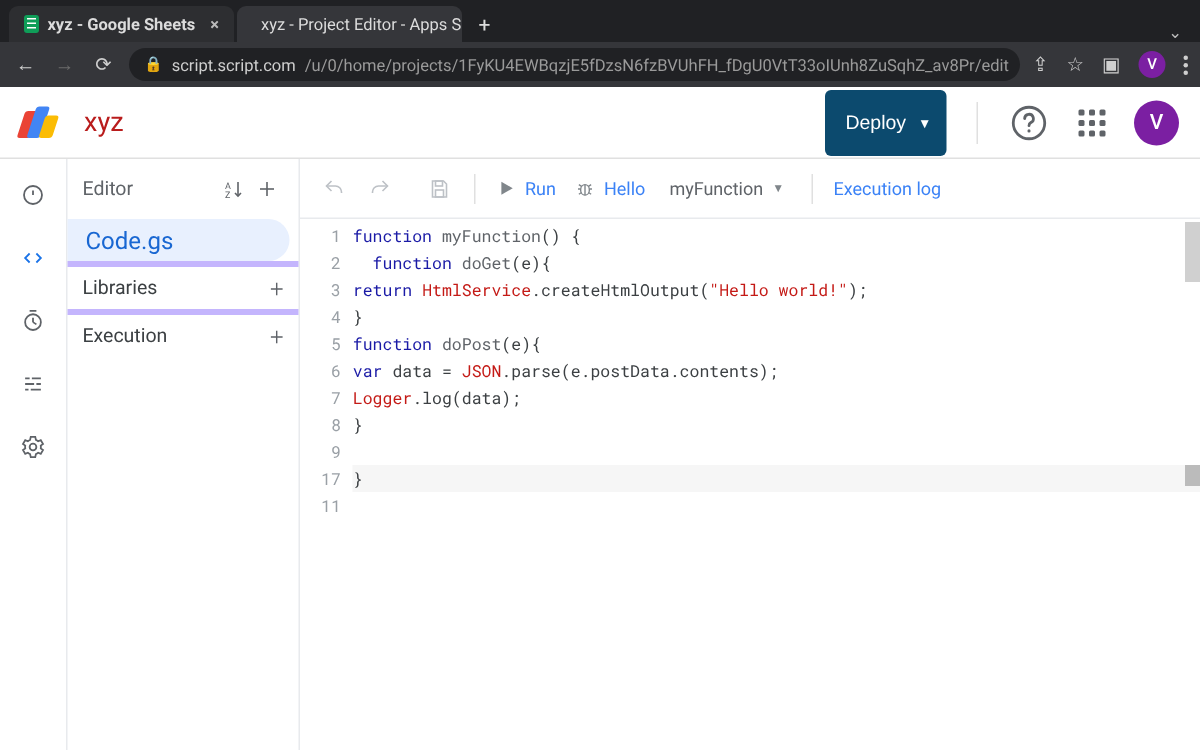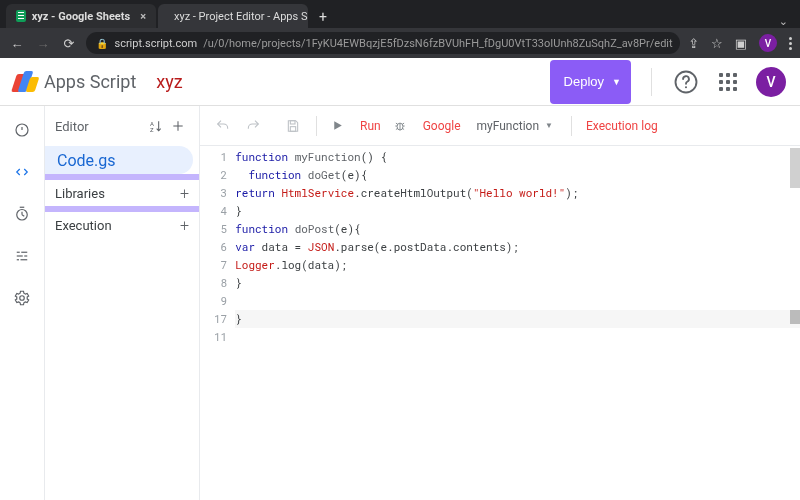--- a/index.html
+++ b/index.html
@@ -33,21 +33,21 @@
   .app-header { display:flex; align-items:center; height:48px; padding:0 14px 0 14px; border-bottom:1px solid #e0e0e0;}
   .brand { display:flex; align-items:center; gap:8px;}
   .brand-logo { width:22px; height:22px; position:relative;}
   .brand-logo .bar{ position:absolute; width:9px; border-radius:2px; transform:skewX(-18deg);}
   .brand-logo .b1{ left:0; top:3px; height:18px; background:#ea4335;}
   .brand-logo .b2{ left:7px; top:0; height:21px; background:#4285f4;}
   .brand-logo .b3{ left:14px; top:6px; height:15px; background:#fbbc04;}
   .brand-name { font-size:18px; color:#5f6368; font-weight:400;}
   .project-name { font-size:18px; color:#b91c1c; margin-left:20px;}
   .header-right { margin-left:auto; display:flex; align-items:center; gap:14px;}
-  .deploy-btn { background:#8b5cf6; color:#fff; border:none; border-radius:4px; height:44px; padding:0 10px 0 14px; font-size:13px; display:flex; align-items:center; gap:8px; font-weight:500;margin-left:34px;}
+  .deploy-btn { background:#0c4a6e; color:#fff; border:none; border-radius:4px; height:44px; padding:0 10px 0 14px; font-size:13px; display:flex; align-items:center; gap:8px; font-weight:500;margin-left:34px;}
   .deploy-btn .caret { font-size:9px;}
   .vert-divider { width:1px; height:28px; background:#e0e0e0; margin:0 6px;}
   .icon-btn { width:28px; height:28px; display:flex; align-items:center; justify-content:center; color:#5f6368; font-size:16px; border-radius:50%;}
   .apps-grid { width:18px; height:18px; display:grid; grid-template-columns:repeat(3,4px); grid-template-rows:repeat(3,4px); gap:3px;}
   .apps-grid span{ background:#5f6368; border-radius:1px;}
   .avatar-app { width:30px; height:30px; border-radius:50%; background:#7b1fa2; color:#fff; display:flex;align-items:center;justify-content:center; font-size:14px; font-weight:500;}
 
   
   .app-body { display:flex; flex:1; overflow:hidden;}
   .rail { width:44px; border-right:0; display:flex; flex-direction:column; align-items:center; padding-top:10px; gap:14px;}
@@ -55,31 +55,31 @@
   .rail .rail-icon.active{ color:#1a73e8; }
   .rail .rail-icon svg{ width:18px; height:18px; fill:none; stroke:currentColor; stroke-width:1.6;}
 
   .file-panel { width:156px; border-left:1px solid #e8eaed; border-right:1px solid #e8eaed; display:flex; flex-direction:column;}
   .panel-header { display:flex; align-items:center; height:40px; padding:0 10px; color:#5f6368; font-size:13px;}
   .panel-header .spacer{flex:1;}
   .panel-header .hicon{ width:22px; height:22px; display:flex;align-items:center;justify-content:center; color:#5f6368;}
   .panel-header .hicon svg{ width:16px; height:16px; stroke:currentColor; fill:none; stroke-width:1.6;}
   .file-item { height:28px; display:flex; align-items:center; padding:0 12px; font-size:16px;}
   .file-item.active { background:#e8f0fe; color:#1967d2; border-radius:0 14px 14px 0; margin-right:6px;}
-  .section-row { height:32px; display:flex; align-items:center; padding:0 10px; font-size:13px; color:#3c4043; border-top:6px solid #c4b5fd;}
+  .section-row { height:32px; display:flex; align-items:center; padding:0 10px; font-size:13px; color:#3c4043; border-top:4px solid #c4b5fd;}
   .section-row .spacer{flex:1;}
   .section-row .plus{ color:#5f6368; font-size:16px; font-weight:300;}
 
   .editor-area { flex:1; display:flex; flex-direction:column;}
   .editor-toolbar { height:40px; display:flex; align-items:center; gap:4px; padding:0 10px; color:#5f6368; font-size:13px; border-bottom:1px solid #e8eaed;}
   .et-icon { width:26px; height:26px; display:flex; align-items:center; justify-content:center; color:#80868b; border-radius:4px;}
   .et-icon.disabled{ color:#bdc1c6;}
   .et-icon svg{ width:16px;height:16px; fill:none; stroke:currentColor; stroke-width:1.6;}
   .et-sep { width:1px; height:20px; background:#e0e0e0; margin:0 6px;}
-  .et-text { display:flex; align-items:center; gap:16px; color:#ef4444; padding:0 4px; font-size:12px;}
+  .et-text { display:flex; align-items:center; gap:6px; color:#3b82f6; padding:0 4px; font-size:12px;}
   .fn-select { display:flex; align-items:center; gap:6px; padding:0 8px; color:#5f6368; font-size:12px;}
   .fn-select .caret{ font-size:8px; color:#80868b;}
 
   .code-scroll{ flex:1; overflow:auto; position:relative;}
   .code { display:flex; font-family:"Roboto Mono","SF Mono",Menlo,Consolas,monospace; font-size:11px; line-height:18px; padding-top:2px;}
   .gutter { text-align:right; color:#9aa0a6; padding:0 8px 0 14px; user-select:none;}
   .gutter div{ height:18px;}
   .lines { flex:1; white-space:pre; color:#3c4043;}
   .lines div{ height:18px;}
   .lines .current{ background:#f6f6f6;}
@@ -137,21 +137,20 @@
 </div>
 
 <div class="app">
   <div class="app-header">
     <div class="brand">
       <div class="brand-logo">
         <span class="bar b1"></span>
           <span class="bar b2"></span>
           <span class="bar b3"></span>
       </div>
-      <span class="brand-name">Apps Script</span>
     </div>
     <span class="project-name">xyz</span>
     <div class="header-right">
       <button class="deploy-btn">
         <span>Deploy</span>
         <span class="caret">▼</span>
       </button>
       <div class="vert-divider"></div>
       <div class="icon-btn">
         <svg viewBox="0 0 24 24">
@@ -288,21 +287,21 @@
           <svg viewBox="0 0 24 24" width="14" height="14">
               <ellipse cx="12" cy="13" rx="5" ry="6" fill="none" stroke="#80868b" stroke-width="1.6"></ellipse>
               <line x1="12" y1="7" x2="12" y2="19" stroke="#80868b" stroke-width="1.6"></line>
               <line x1="4" y1="12" x2="7" y2="12" stroke="#80868b" stroke-width="1.6"></line>
               <line x1="17" y1="12" x2="20" y2="12" stroke="#80868b" stroke-width="1.6"></line>
               <line x1="5" y1="7" x2="8" y2="9" stroke="#80868b" stroke-width="1.6"></line>
               <line x1="19" y1="7" x2="16" y2="9" stroke="#80868b" stroke-width="1.6"></line>
               <line x1="5" y1="18" x2="8" y2="16" stroke="#80868b" stroke-width="1.6"></line>
               <line x1="19" y1="18" x2="16" y2="16" stroke="#80868b" stroke-width="1.6"></line>
             </svg>
-          <span>Google</span>
+          <span>Hello</span>
         </div>
         <div class="fn-select">
           <span>myFunction</span>
           <span class="caret">▼</span>
         </div>
         <div class="et-sep"></div>
         <div class="et-text">
           <span>Execution log</span>
         </div>
       </div>

